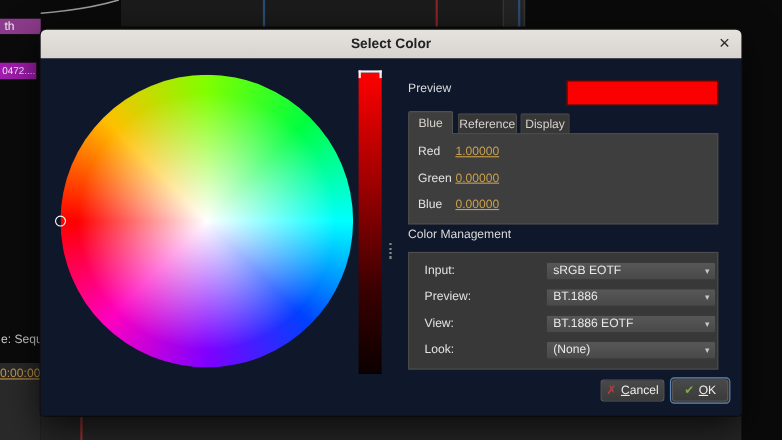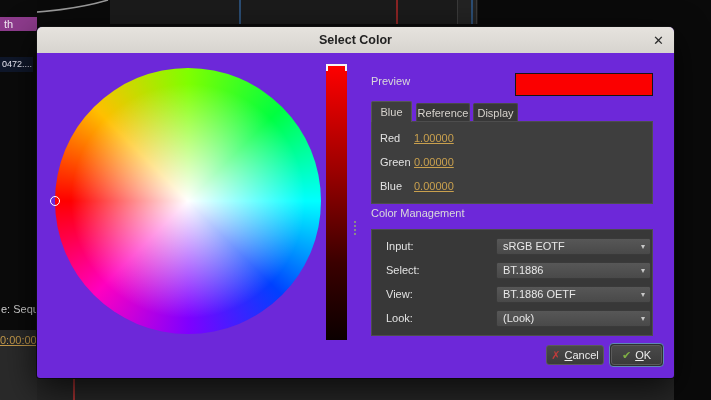--- a/index.html
+++ b/index.html
@@ -12,21 +12,21 @@
   .vline { position:absolute; top:0; width:2px; height:24px; }
   .vline.blue { background:#2b4d73; }
   .vline.red  { background:#8b2424; }
   .bg-topcol { position:absolute; left:457px; top:0; width:20px; height:24px; background:#232323;
                border-left:1px solid #3a3a3a; border-right:1px solid #3a3a3a; }
   .bg-curve { position:absolute; left:0; top:0; }
 
   .left-col { position:absolute; left:0; top:0; width:37px; height:400px; background:#0b0b0b; }
   .clip-purple { position:absolute; left:0; top:17px; width:37px; height:14px; background:#8d3b8c;
                  color:#f2e9f2; font-size:11px; line-height:14px; padding-left:4px; overflow:hidden; }
-  .clip-blue { position:absolute; left:0; top:57px; width:33px; height:15px; background:#0f172a;
+  .clip-blue { position:absolute; left:0; top:57px; width:33px; height:15px; background:#a21caf;
                color:#e9e9f5; font-size:9px; line-height:15px; padding-left:2px; overflow:hidden; white-space:nowrap; }
   .monitor-text { position:absolute; left:1px; top:303px; width:36px; color:#d0d0d0; font-size:11px; white-space:nowrap; overflow:hidden; }
   .left-bottom { position:absolute; left:0; top:330px; width:37px; height:70px; background:#2a2a2a; }
   .bg-timecode { position:absolute; left:0; top:334px; width:37px; overflow:hidden; color:#c59a4a;
                  font-size:11px; text-decoration:underline; white-space:nowrap; }
 
   .bottom-strip { position:absolute; left:37px; top:378px; width:637px; height:22px; background:#262626; }
   .playhead { position:absolute; left:36px; top:0; width:2px; height:22px; background:#a03030; }
 
   .right-col { position:absolute; left:674px; top:0; width:37px; height:400px; background:#121212; }
@@ -37,21 +37,21 @@
       radial-gradient(ellipse 7px 9px at 82% 48%, rgba(165,35,35,.8), rgba(0,0,0,0) 72%),
       #050505; }
   .video-sliver { position:absolute; left:26px; top:0; width:5px; height:7px; background:#b8a13a; }
   .ruler-timecode { position:absolute; left:1px; top:321px; color:#9a9a9a; font-size:10px; white-space:nowrap; }
   .green-bar { position:absolute; left:3px; width:34px; height:4px; background:#35a035; }
   .tick { position:absolute; width:1px; background:#8f8f8f; }
 
   
   .dialog { position:absolute; left:37px; top:27px; width:637px; height:351px;
             border-radius:5px 5px 3px 3px; box-shadow:0 10px 34px rgba(0,0,0,.75), 0 0 0 1px #151515;
-            background:#6d28d9; }
+            background:#0f172a; }
   .titlebar { position:absolute; left:0; top:0; width:100%; height:26px;
               background:linear-gradient(#e6e3de,#d7d4cf); border-radius:5px 5px 0 0;
               display:flex; align-items:center; justify-content:center; }
   .titlebar .title { font-size:12.5px; font-weight:bold; color:#222; }
   .close-btn { position:absolute; right:10px; top:0; height:26px; display:flex; align-items:center;
                color:#2a2a2a; font-size:13px; font-weight:bold; cursor:default; }
 
   .wheel { position:absolute; left:18px; top:41px; width:266px; height:266px; border-radius:50%;
     background:
       radial-gradient(circle closest-side, rgba(255,255,255,1) 0%, rgba(255,255,255,0) 88%),
@@ -173,37 +173,37 @@
 
     <div class="group-box">
       <div class="cm-row" style="top:8px">
         <span class="cm-label">Input:</span>
         <div class="dropdown">
           <span>sRGB EOTF</span>
           <span class="dd-arrow">▾</span>
         </div>
       </div>
       <div class="cm-row" style="top:32px">
-        <span class="cm-label">Select:</span>
+        <span class="cm-label">Preview:</span>
         <div class="dropdown">
           <span>BT.1886</span>
           <span class="dd-arrow">▾</span>
         </div>
       </div>
       <div class="cm-row" style="top:56px">
         <span class="cm-label">View:</span>
         <div class="dropdown">
-          <span>BT.1886 OETF</span>
+          <span>BT.1886 EOTF</span>
           <span class="dd-arrow">▾</span>
         </div>
       </div>
       <div class="cm-row" style="top:80px">
         <span class="cm-label">Look:</span>
         <div class="dropdown">
-          <span>(Look)</span>
+          <span>(None)</span>
           <span class="dd-arrow">▾</span>
         </div>
       </div>
     </div>
 
     <div class="btn cancel-btn">
       <span class="ico ico-red">✗</span>
       <span><span class="key">C</span><span>ancel</span></span>
     </div>
     <div class="ok-wrap">

